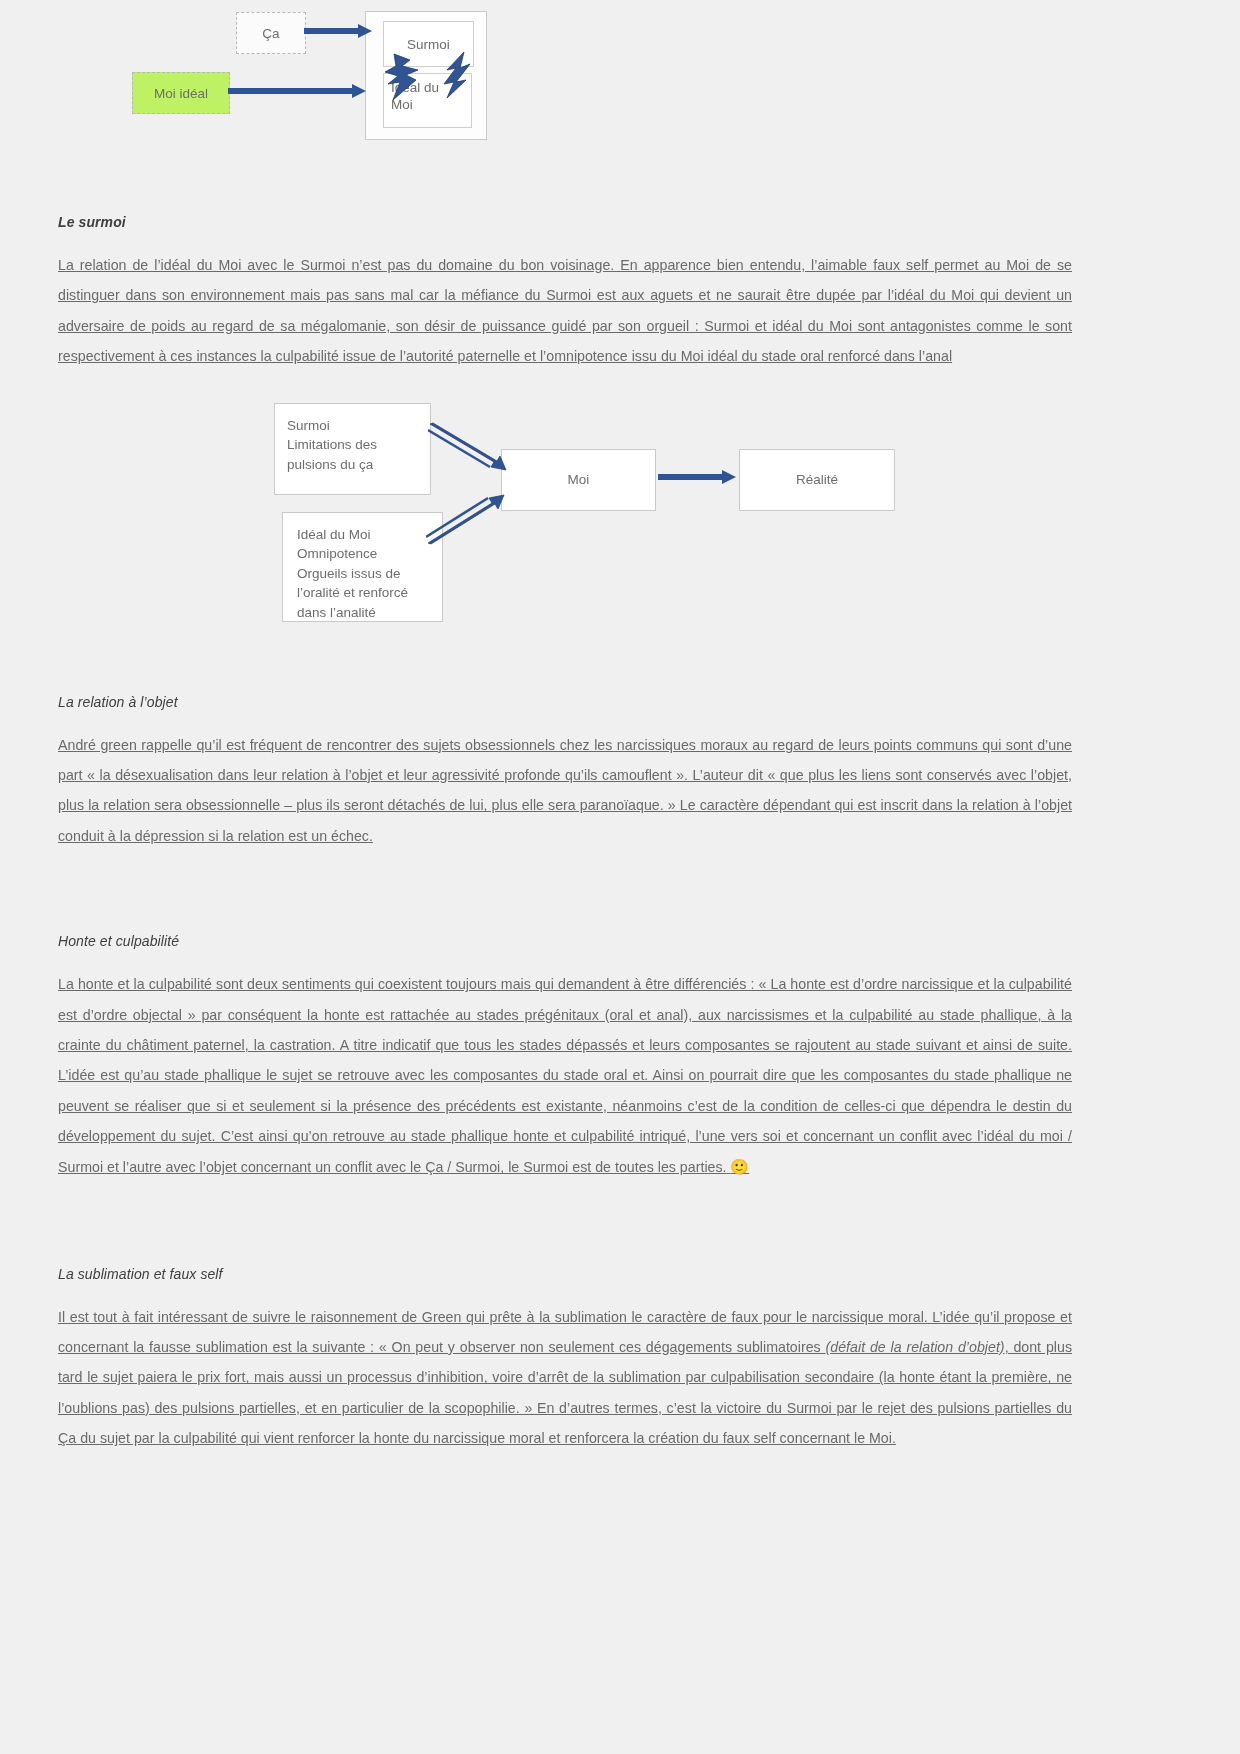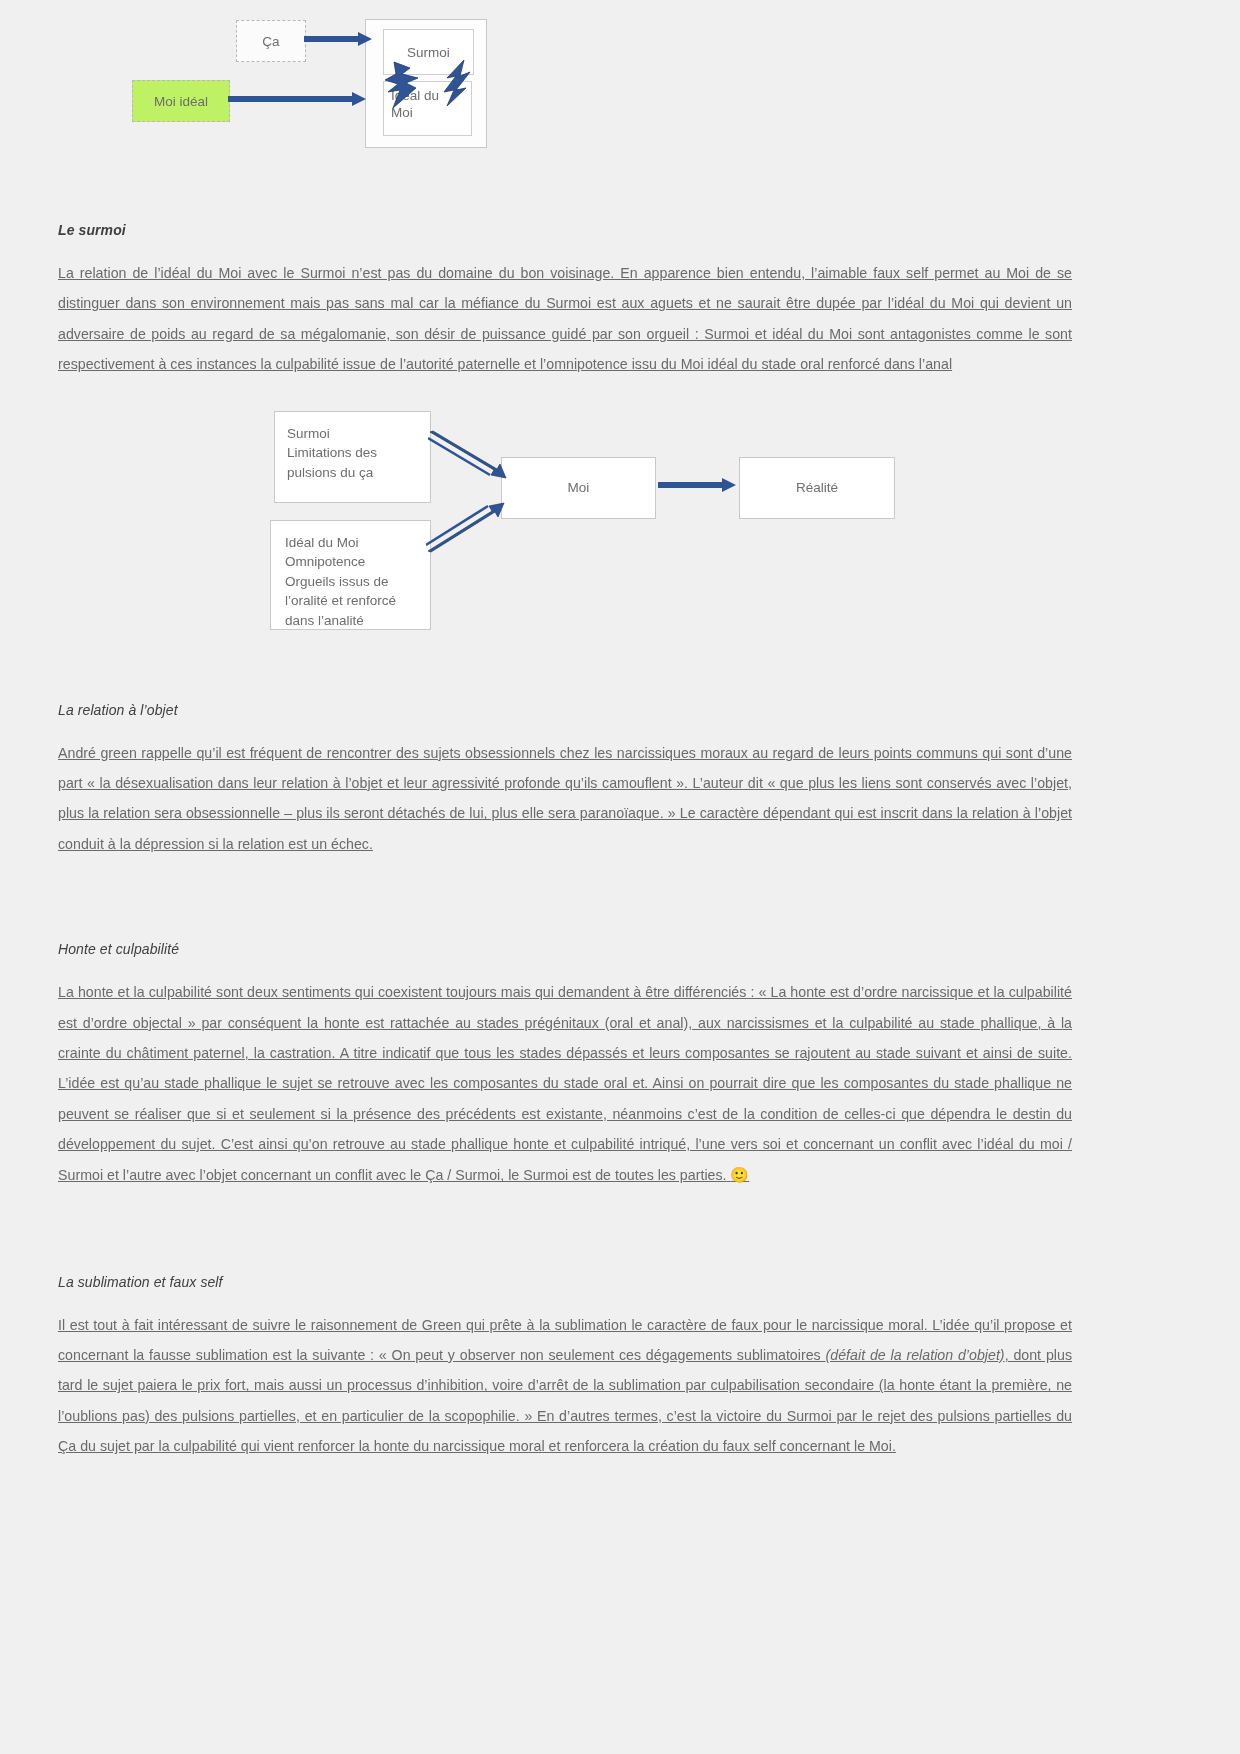--- a/index.html
+++ b/index.html
@@ -25,21 +25,21 @@
   .content {
     margin: 0 58px 0 58px;
     width: 1014px;
   }
 
   
   .diagram1 {
     position: relative;
     height: 200px;
     width: 1014px;
-    margin: 8px auto;
+    margin: 0 auto;
   }
   .d1-ca {
     position: absolute;
     left: 178px; top: 12px;
     width: 68px; height: 40px;
     border: 1px dashed #b8b8b8;
     background: #fbfbfb;
     display: flex; align-items: center; justify-content: center;
     font-size: 13.5px; color: #6d6d6d;
   }
@@ -121,21 +121,21 @@
     color: #6d6d6d;
     line-height: 1.45;
     box-sizing: border-box;
   }
   .d2-surmoi {
     left: 216px; top: 9px;
     width: 157px; height: 92px;
     padding: 12px 0 0 12px;
   }
   .d2-ideal {
-    left: 212px; top: 118px;
+    left: 224px; top: 118px;
     width: 161px; height: 110px;
     padding: 12px 0 0 14px;
   }
   .d2-moi {
     left: 443px; top: 55px;
     width: 155px; height: 62px;
     display: flex; align-items: center; justify-content: center;
   }
   .d2-realite {
     left: 681px; top: 55px;

